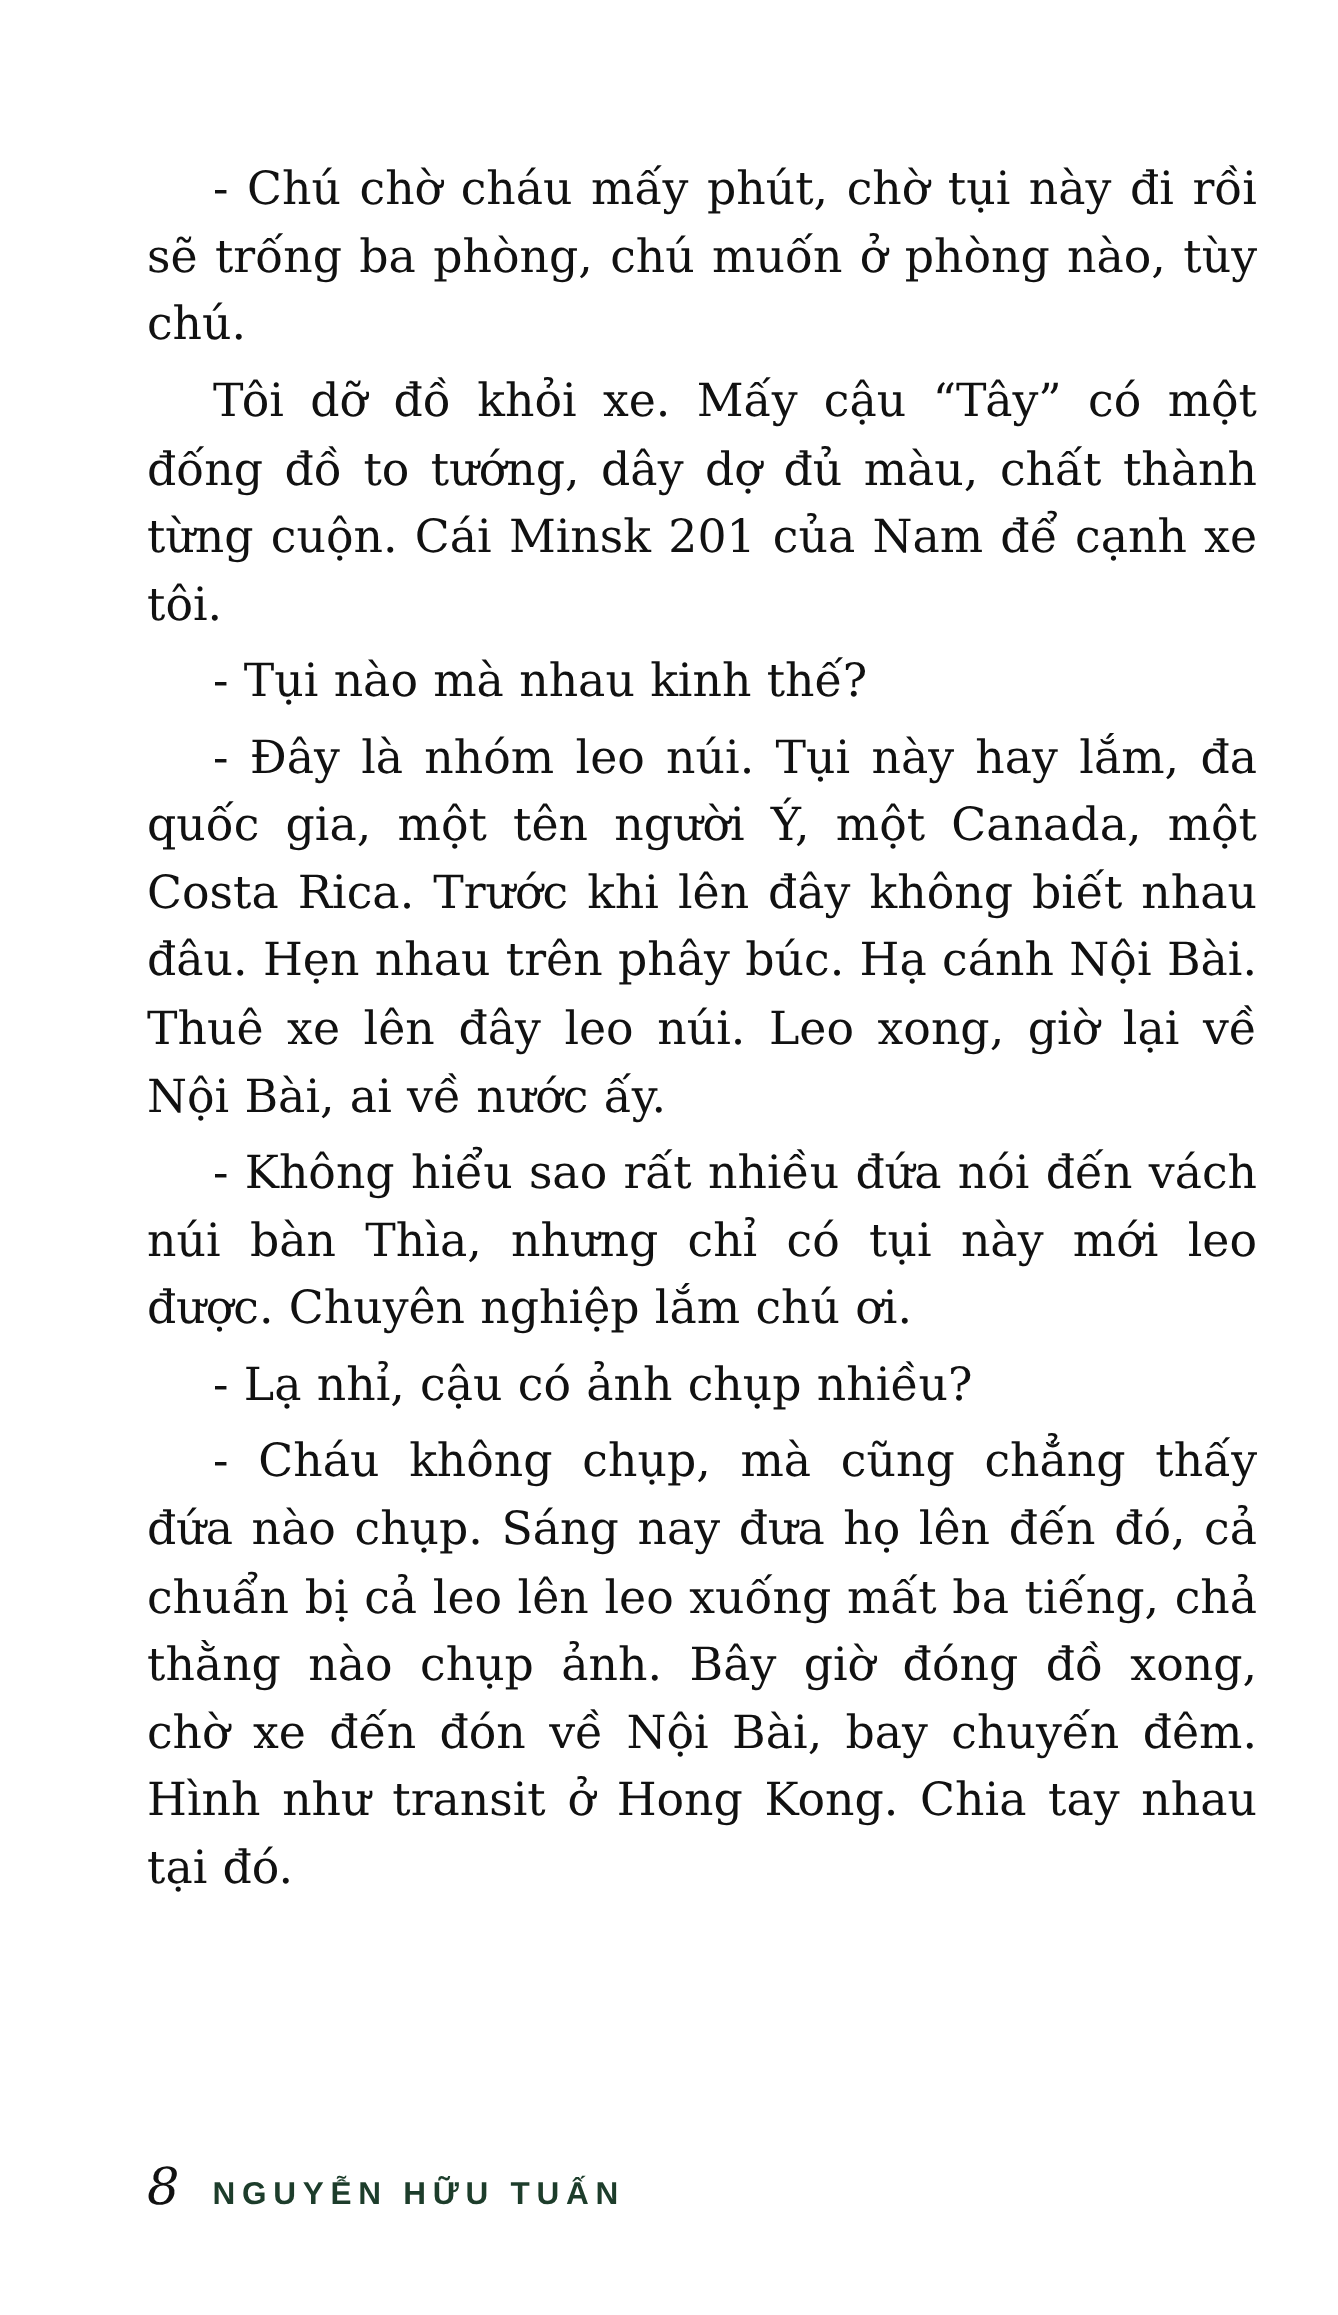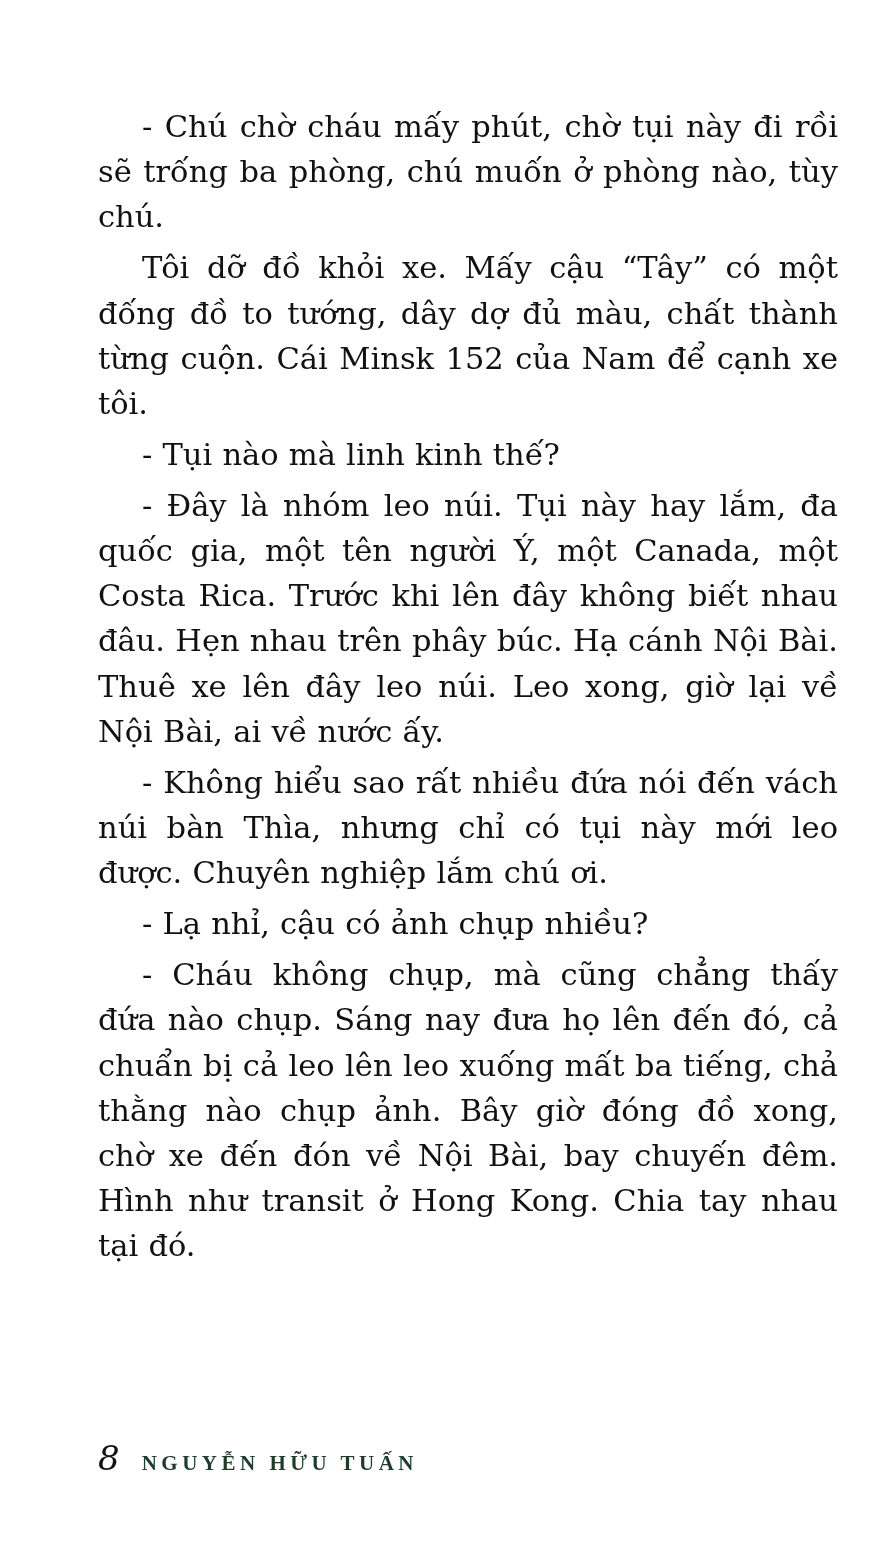--- a/index.html
+++ b/index.html
@@ -47,37 +47,37 @@
     gap: 22px;
   }
   .folio {
     font-family: "DejaVu Serif", "Liberation Serif", serif;
     font-style: italic;
     font-size: 34px;
     color: #111111;
     line-height: 1;
   }
   .running-head {
-    font-family: Liberation Serif, serif;
+    font-family: Liberation Sans, sans-serif;
     font-size: 21px;
     letter-spacing: 4.5px;
     font-weight: 700;
     color: #1d3d2b;
     line-height: 1;
   }
 </style>
 </head>
 <body>
 
 <div class="page">
 
   <div class="text-column">
     <p class="para">- Chú chờ cháu mấy phút, chờ tụi này đi rồi sẽ trống ba phòng, chú muốn ở phòng nào, tùy chú.</p>
-    <p class="para">Tôi dỡ đồ khỏi xe. Mấy cậu “Tây” có một đống đồ to tướng, dây dợ đủ màu, chất thành từng cuộn. Cái Minsk 152 của Nam để cạnh xe tôi.</p>
-    <p class="para">- Tụi nào mà linh kinh thế?</p>
+    <p class="para">Tôi dỡ đồ khỏi xe. Mấy cậu “Tây” có một đống đồ to tướng, dây dợ đủ màu, chất thành từng cuộn. Cái Minsk 201 của Nam để cạnh xe tôi.</p>
+    <p class="para">- Tụi nào mà nhau kinh thế?</p>
     <p class="para">- Đây là nhóm leo núi. Tụi này hay lắm, đa quốc gia, một tên người Ý, một Canada, một Costa Rica. Trước khi lên đây không biết nhau đâu. Hẹn nhau trên <span class="ital">phây búc</span>. Hạ cánh Nội Bài. Thuê xe lên đây leo núi. Leo xong, giờ lại về Nội Bài, ai về nước ấy.</p>
     <p class="para">- Không hiểu sao rất nhiều đứa nói đến vách núi bàn Thìa, nhưng chỉ có tụi này mới leo được. Chuyên nghiệp lắm chú ơi.</p>
     <p class="para">- Lạ nhỉ, cậu có ảnh chụp nhiều?</p>
     <p class="para">- Cháu không chụp, mà cũng chẳng thấy đứa nào chụp. Sáng nay đưa họ lên đến đó, cả chuẩn bị cả leo lên leo xuống mất ba tiếng, chả thằng nào chụp ảnh. Bây giờ đóng đồ xong, chờ xe đến đón về Nội Bài, bay chuyến đêm. Hình như transit ở Hong Kong. Chia tay nhau tại đó.</p>
   </div>
 
   <div class="footer">
     <span class="folio">8</span>
     <span class="running-head">NGUYỄN HỮU TUẤN</span>
   </div>

